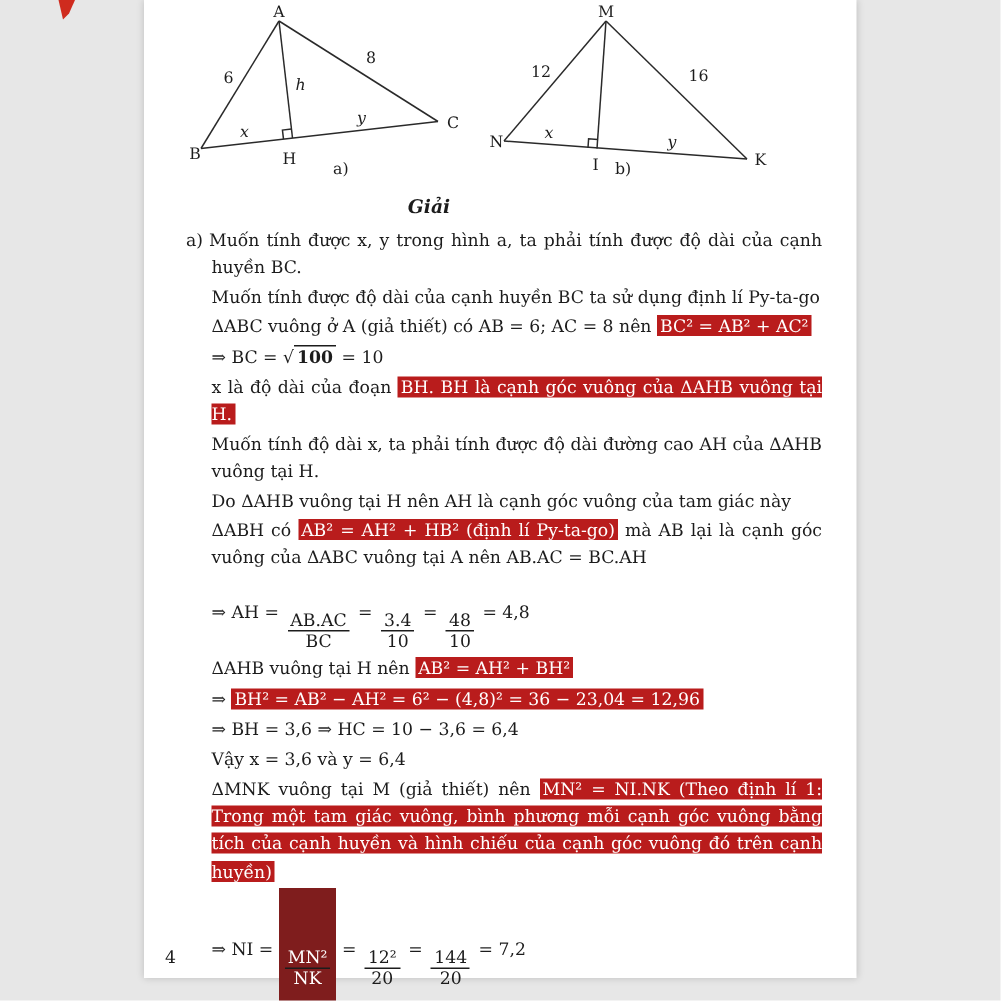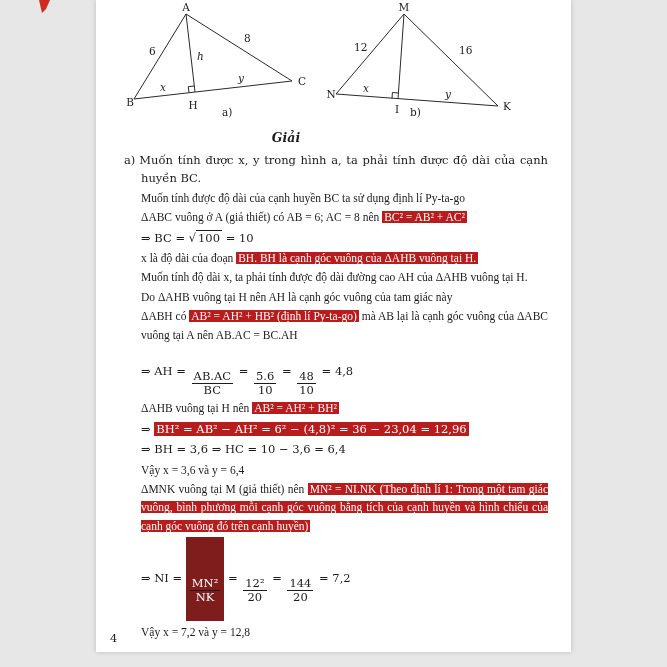--- a/index.html
+++ b/index.html
@@ -23,33 +23,33 @@
   .heading {
     position:absolute; top:130px; left:0; width:380px;
     text-align:center; font-style:italic; font-weight:bold; font-size:12.5px;
   }
   .solution {
     position:absolute; top:151px; left:28px; width:424px;
     font-size:11.5px; line-height:1.6; text-align:justify;
   }
   .para { margin:0 0 1px 0; }
   .hang { text-indent:-17px; padding-left:17px; }
-  .sub  { padding-left:17px;font-family:Liberation Serif, serif; }
+  .sub  { padding-left:17px; }
   .formula { padding-left:17px; text-align:left; margin:2px 0; }
   .marker { margin-right:4px; }
   .hl { background:#b91c1c; color:#ffffff; padding:0 2px; }
   .hl-frac { background:#7f1d1d; color:#ffffff; display:inline-block; padding:16px 2px;text-decoration:underline; }
   .hl-frac .den { border-top-color:#ffffff; }
   .frac {
     display:inline-block; text-align:center; vertical-align:middle;
     line-height:1.15; padding:0 2px;margin-top:24px;
   }
   .frac .num { display:block; padding:0 2px; }
   .frac .den { display:block; border-top:1px solid #1c1c1c; padding:0 2px; }
-  .sqrt-rad { border-top:1px solid #1c1c1c; padding:0 2px; }
+  .sqrt-rad { border-top:1px solid #1c1c1c; padding:0 2px;font-weight:bold; }
   .page-number { position:absolute; left:14px; top:631px; font-size:11.5px; }
   .red-mark { position:absolute; left:36px; top:0; }
 </style>
 </head>
 <body>
 
 <div class="canvas">
 
   <svg class="red-mark" width="18" height="16">
     <path d="M3 0 L14 0 L10 9 L6 13 Z" fill="#cf2b1e"></path>
@@ -131,21 +131,21 @@
 
       <div class="para sub">
         <span>Do ΔAHB vuông tại H nên AH là cạnh góc vuông của tam giác này</span>
       </div>
 
       <div class="para sub">
         <span>ΔABH có </span><span class="hl">AB² = AH² + HB² (định lí Py-ta-go)</span><span> mà AB lại là cạnh góc vuông của ΔABC vuông tại A nên AB.AC = BC.AH</span>
       </div>
 
       <div class="formula">
-        <span>⇒ AH = </span><span class="frac"><span class="num">AB.AC</span><span class="den">BC</span></span><span> = </span><span class="frac"><span class="num">5.6</span><span class="den">10</span></span><span> = </span><span class="frac"><span class="num">48</span><span class="den">10</span></span><span> = 4,8</span>
+        <span>⇒ AH = </span><span class="frac"><span class="num">AB.AC</span><span class="den">BC</span></span><span> = </span><span class="frac"><span class="num">3.4</span><span class="den">10</span></span><span> = </span><span class="frac"><span class="num">48</span><span class="den">10</span></span><span> = 4,8</span>
       </div>
 
       <div class="para sub">
         <span>ΔAHB vuông tại H nên </span><span class="hl">AB² = AH² + BH²</span>
       </div>
 
       <div class="formula">
         <span>⇒ </span><span class="hl">BH² = AB² − AH² = 6² − (4,8)² = 36 − 23,04 = 12,96</span>
       </div>
 

